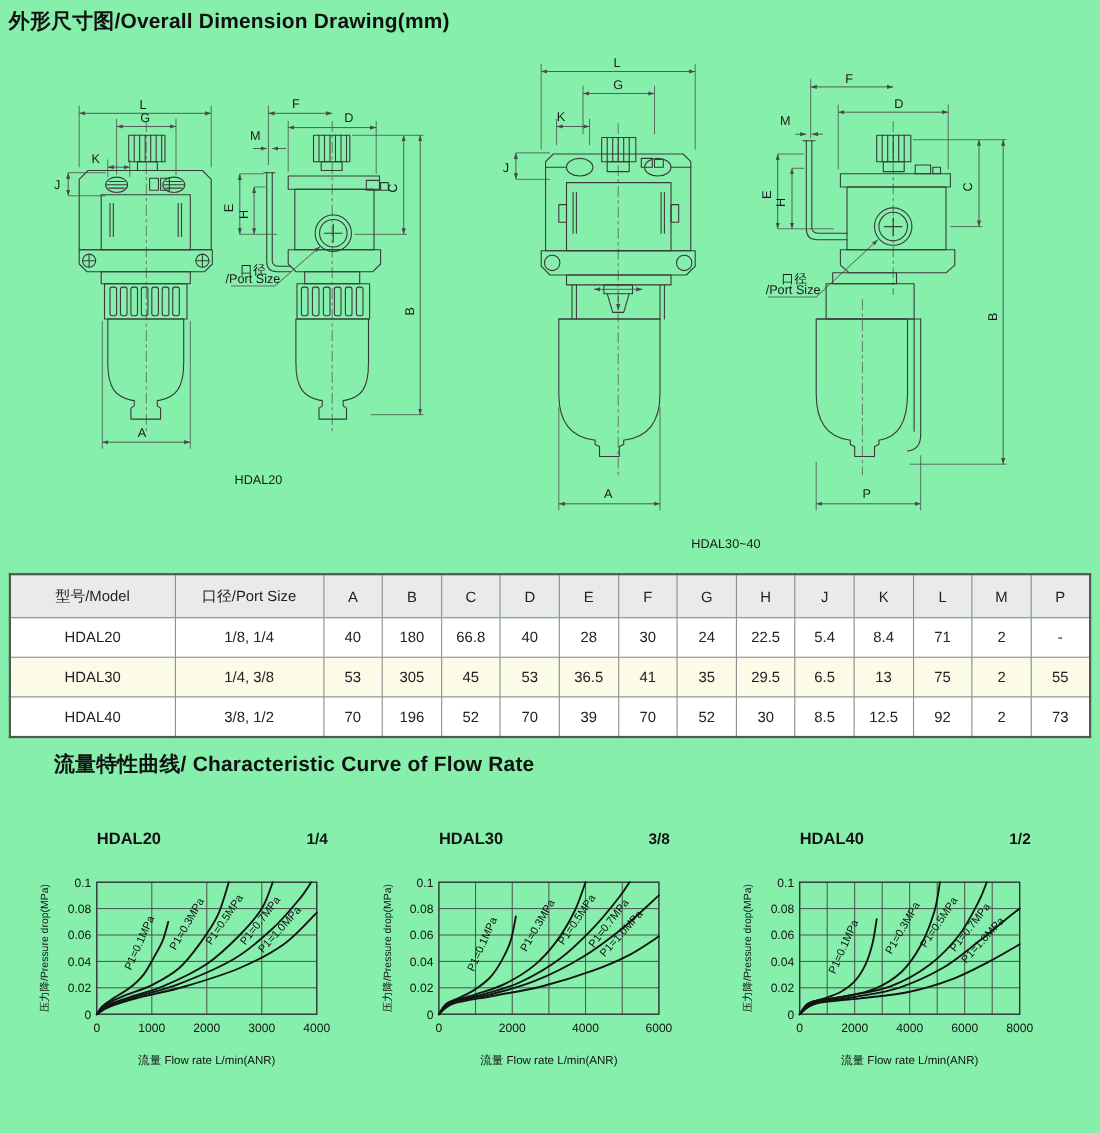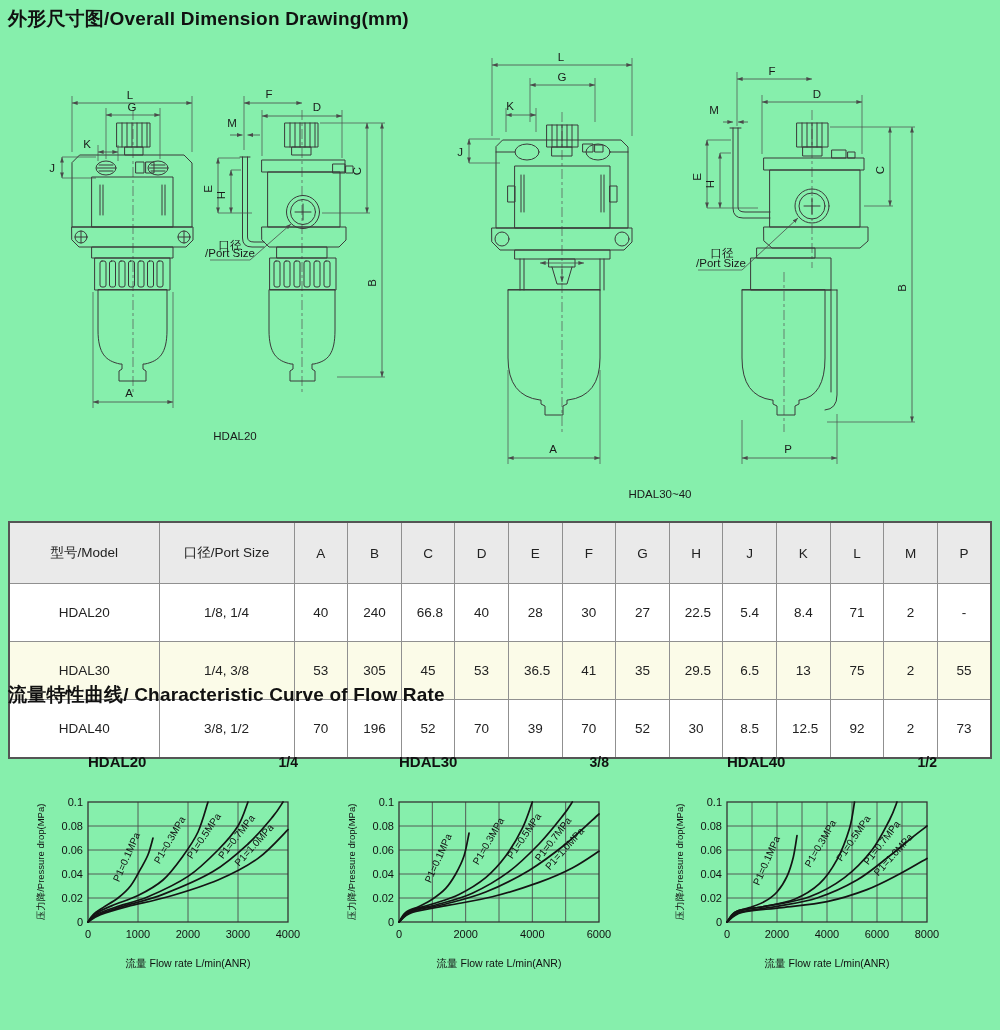--- a/index.html
+++ b/index.html
@@ -1,32 +1,32 @@
 <!DOCTYPE html>
 <html><head>
 <meta charset="utf-8">
 <style>
   html,body{margin:0;padding:0;background:#fff;}
   .page{position:relative;width:1000px;height:1030px;background:#86efac;overflow:hidden;
         font-family:"Liberation Sans","DejaVu Sans",sans-serif;color:#1a1a1a;}
   .sec-title{position:absolute;left:8px;margin:0;font-size:19px;font-weight:bold;color:#111;letter-spacing:0.2px;}
   #title1{top:6px;}
-  #title2{top:682px;}
+  #title2{top:682px;margin-left:41px;}
   #drawings-svg{position:absolute;left:0;top:40px;width:1000px;height:475px;}
   
   .part{stroke:#3a3a3a;stroke-width:1;fill:none;stroke-linejoin:round;stroke-linecap:round;}
   .ext{stroke:#4a4a4a;stroke-width:0.7;fill:none;}
   .dim{stroke:#4a4a4a;stroke-width:0.8;fill:none;marker-start:url(#arr);marker-end:url(#arr);}
   .dim1{stroke:#4a4a4a;stroke-width:0.8;fill:none;marker-end:url(#arr);}
   .cl{stroke:#555;stroke-width:0.7;fill:none;stroke-dasharray:10 3 3 3;}
   .dlab{font-family:"Liberation Sans","DejaVu Sans",sans-serif;font-size:11.5px;fill:#1a1a1a;}
   
   #dim-table{position:absolute;left:8px;top:521px;width:984px;border-collapse:collapse;
              border:2px solid #555;font-size:13.5px;color:#222;table-layout:fixed;}
-  #dim-table th,#dim-table td{border:1px solid #909090;text-align:center;padding:15px;font-weight:400;}
+  #dim-table th,#dim-table td{border:1px solid #909090;text-align:center;padding:4px;font-weight:400;}
   #dim-table th{height:30px;background:#eaeaea;}
   #dim-table td{height:27px;background:#fff;}
   #dim-table tr.hl td{background:#fbfbe8;}
   
   .chart{position:absolute;top:745px;width:320px;height:235px;}
   #chart-0{left:20px;} #chart-1{left:331px;} #chart-2{left:659px;}
   .c-grid{stroke:#4d4d4d;stroke-width:0.9;fill:none;}
   .c-border{stroke:#333;stroke-width:1.3;fill:none;}
   .c-curve{stroke:#141414;stroke-width:1.7;fill:none;stroke-linecap:round;}
   .c-tick{font-size:11px;fill:#111;font-family:"Liberation Sans","DejaVu Sans",sans-serif;}
@@ -342,26 +342,26 @@
           <th>L</th>
           <th>M</th>
           <th>P</th>
         </tr>
       </thead>
     <tbody>
         <tr>
           <td>HDAL20</td>
           <td>1/8, 1/4</td>
           <td>40</td>
-          <td>240</td>
+          <td>180</td>
           <td>66.8</td>
           <td>40</td>
           <td>28</td>
           <td>30</td>
-          <td>27</td>
+          <td>24</td>
           <td>22.5</td>
           <td>5.4</td>
           <td>8.4</td>
           <td>71</td>
           <td>2</td>
           <td>-</td>
         </tr>
         <tr class="hl">
           <td>HDAL30</td>
           <td>1/4, 3/8</td>

